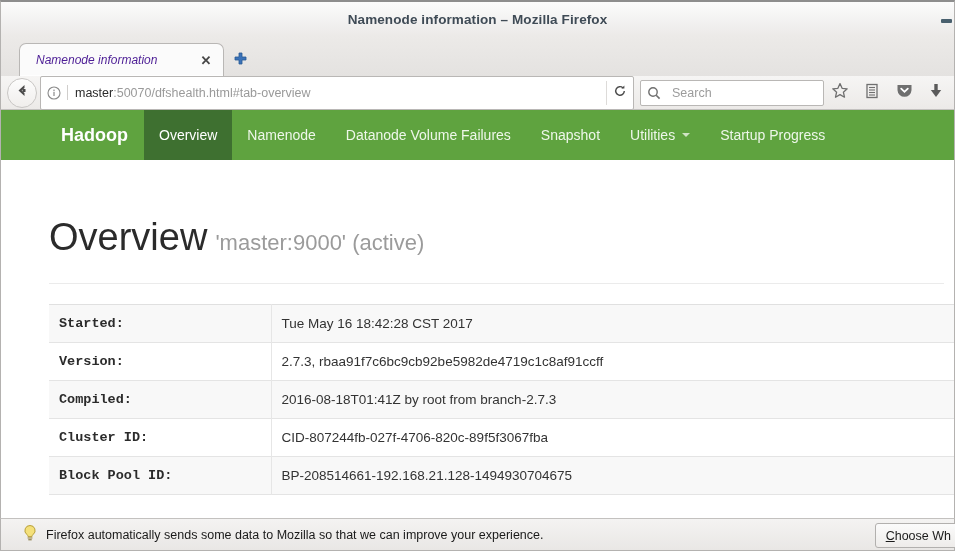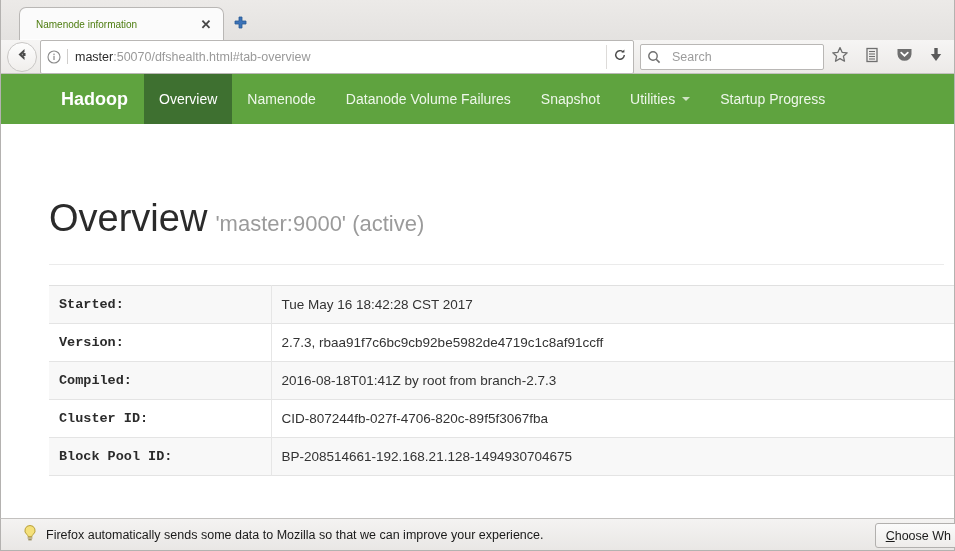--- a/index.html
+++ b/index.html
@@ -51,22 +51,22 @@
     background: #fbfbfb;
     border: 1px solid #b9b7b5;
     border-bottom: none;
     border-radius: 7px 7px 0 0;
     display: flex; align-items: center;
     padding: 0 8px 0 16px;
     position: relative;
     box-shadow: 0 -1px 0 rgba(255,255,255,.7) inset;
   }
   .tab-title {
-    font-size: 10px; color: #4d7c0f;
-    flex: 1; white-space: nowrap; overflow: hidden;
+    font-size: 12px; color: #4c1d95;
+    flex: 1; white-space: nowrap; overflow: hidden; font-style: italic;
   }
   .tab-close {
     font-size: 13px; color: #474747; font-weight: bold;
     width: 18px; text-align: center; cursor: pointer;
     line-height: 1;
   }
   .newtab {
     width: 32px; height: 33px;
     display: flex; align-items: center; justify-content: center;
     cursor: pointer;
@@ -171,21 +171,21 @@
     border-left: 4px solid transparent;
     border-right: 4px solid transparent;
     border-top: 4px solid #cfe3c4;
   }
 
   .page {
     padding: 0 0 0 48px;
   }
   .page-title {
     font-size: 38px; font-weight: normal; color: #2b2b2b;
-    padding-top: 74px;
+    padding-top: 57px;
     line-height: 1.1;
     white-space: nowrap;
   }
   .page-title .sub {
     font-size: 22px; color: #9b9b9b;
     margin-left: 8px;
   }
   .hr {
     height: 1px; background: #ebebeb;
     margin: 24px 10px 0 0;
@@ -247,20 +247,24 @@
     cursor: pointer;
     white-space: nowrap;
   }
   .notif-btn u { text-decoration: underline; }
 </style>
 </head>
 <body>
 
 <div class="window">
 
+  <div class="titlebar">
+    <div class="titlebar-text">Namenode information – Mozilla Firefox</div>
+    <div class="win-min"></div>
+  </div>
 
   <div class="tabstrip">
     <div class="tab">
       <span class="tab-title">Namenode information</span>
       <span class="tab-close">✕</span>
     </div>
     <div class="newtab">
       <span>
         <svg width="15" height="15" viewBox="0 0 15 15">
           <path d="M6 1 h3 v4 h4 v3 h-4 v4 h-3 v-4 h-4 v-3 h4 z" fill="#3b72b8" stroke="#2a5a96" stroke-width="0.8"></path>

